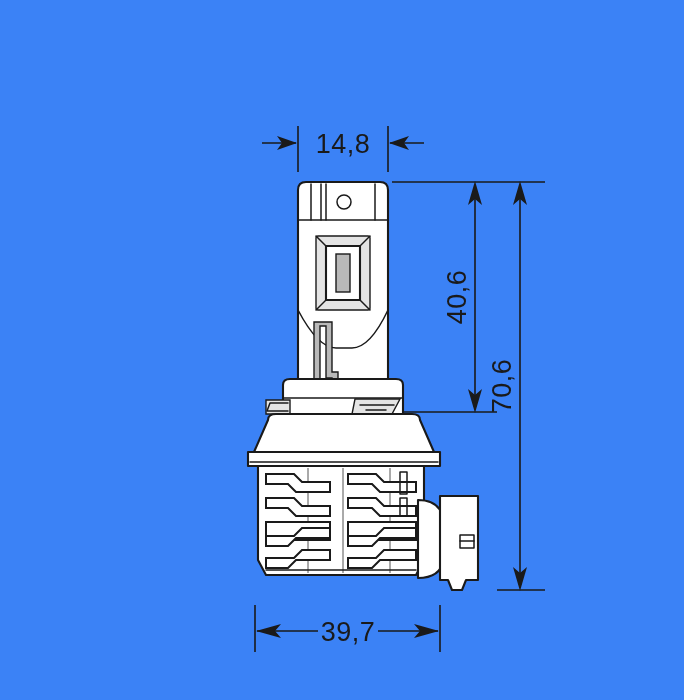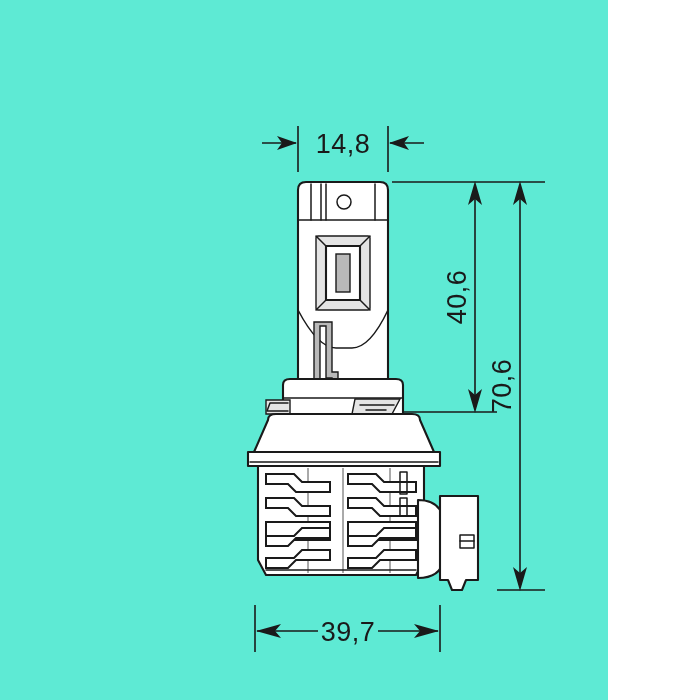--- a/index.html
+++ b/index.html
@@ -8,23 +8,23 @@
     background: #ffffff;
   }
   body {
     width: 700px;
     height: 700px;
     font-family: "Liberation Sans", sans-serif;
     overflow: hidden;
   }
   #stage {
     position: relative;
-    width: 608px;
+    width: 684px;
     height: 700px;
-    background: #5eead4;
+    background: #3b82f6;
   }
   svg#drawing {
     position: absolute;
     left: 0;
     top: 0;
     width: 700px;
     height: 700px;
     display: block;
   }
   .dim-text {

